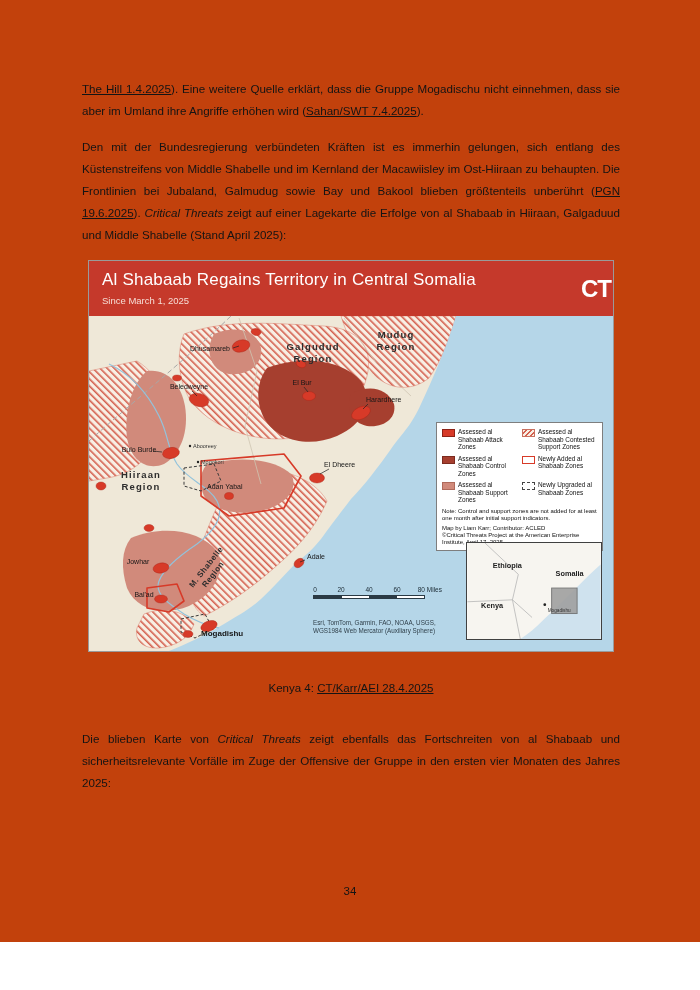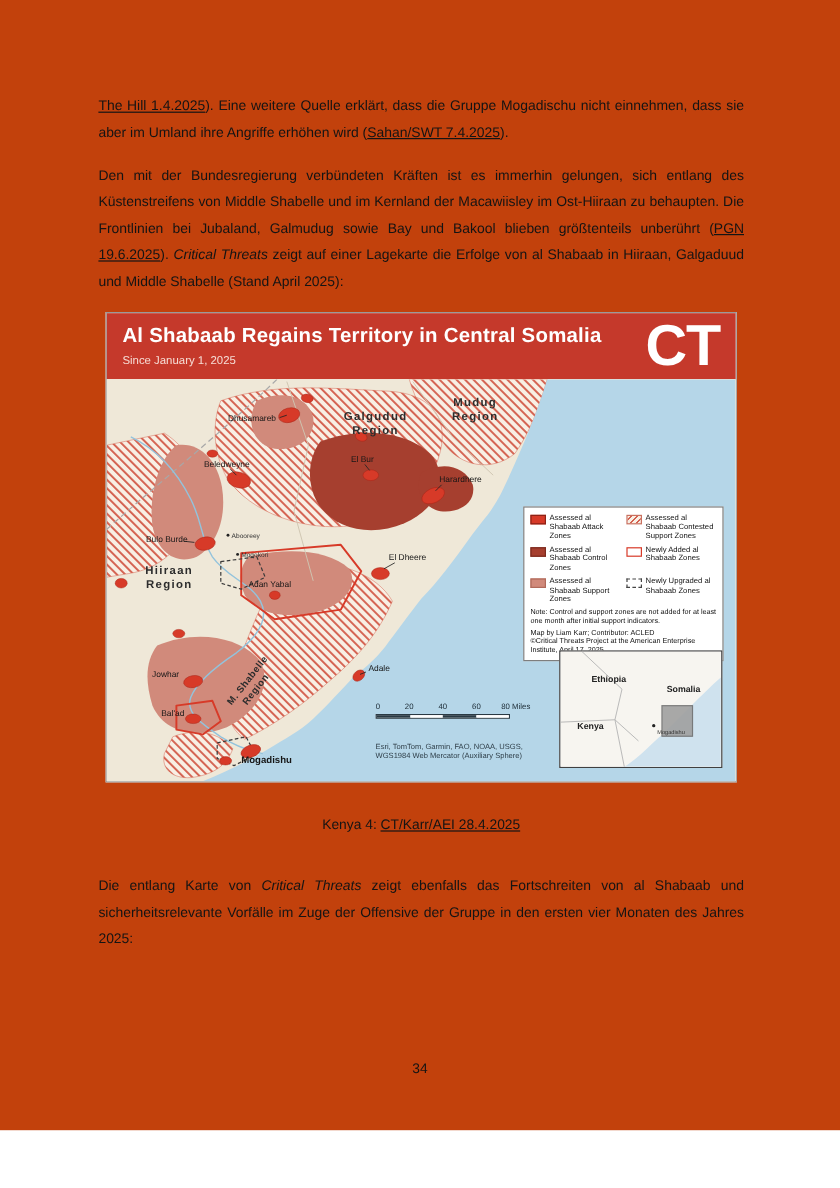--- a/index.html
+++ b/index.html
@@ -10,23 +10,23 @@
   }
   .content { padding:78px 80px 0 82px; }
   p.body { font-size:11.6px; line-height:22px; text-align:justify; margin-bottom:14px; color:#141414; }
   a.doc-link { color:#141414; text-decoration:underline; cursor:pointer; }
   em.cite { }
 
   
   figure.map-figure { margin:6px 0 0 6px; width:526px; border:1px solid #9a9a9a; background:#fff; }
   .map-header { background:#c5392b; height:55px; display:flex; justify-content:space-between; align-items:flex-start; }
   .map-header-text { padding:9px 0 0 13px; }
-  .map-title { color:#ffffff; font-weight:bold; font-size:17px; letter-spacing:0.2px; white-space:nowrap; }
+  .map-title { color:#ffffff; font-weight:normal; font-size:17px; letter-spacing:0.2px; white-space:nowrap; }
   .map-subtitle { color:#f6ddd6; font-size:9.5px; margin-top:5px; }
-  .ct-logo { color:#ffffff; font-weight:bold; font-size:48px; line-height:55px; padding-right:13px; letter-spacing:-1px; }
+  .ct-logo { color:#ffffff; font-weight:bold; font-size:24px; line-height:55px; padding-right:2px; letter-spacing:-1px; }
 
   .map-body { position:relative; width:524px; height:335px; background:#efe8d8; overflow:hidden; }
   .map-svg { position:absolute; left:0; top:0; width:524px; height:335px; display:block; }
   .map-svg text { font-family:"Liberation Sans", sans-serif; font-size:7px; fill:#161616; }
   .map-svg text.tiny { font-size:5.5px; fill:#333; }
   .map-svg text.bold { font-weight:bold; font-size:8px; }
   .region-labels text { font-size:9.5px; font-weight:bold; letter-spacing:1.1px; fill:#2d2d2d; }
   .region-labels g.mshab text { font-size:8px; letter-spacing:0.5px; }
 
   
@@ -74,21 +74,21 @@
   <div class="content">
 
     <p class="body"><a class="doc-link">The Hill 1.4.2025</a><span>). Eine weitere Quelle erklärt, dass die Gruppe Mogadischu nicht einnehmen, dass sie aber im Umland ihre Angriffe erhöhen wird (</span><a class="doc-link">Sahan/SWT 7.4.2025</a><span>).</span></p>
 
     <p class="body"><span>Den mit der Bundesregierung verbündeten Kräften ist es immerhin gelungen, sich entlang des Küstenstreifens von Middle Shabelle und im Kernland der Macawiisley im Ost-Hiiraan zu behaupten. Die Frontlinien bei Jubaland, Galmudug sowie Bay und Bakool blieben größtenteils unberührt (</span><a class="doc-link">PGN 19.6.2025</a><span>). </span><em class="cite">Critical Threats</em><span> zeigt auf einer Lagekarte die Erfolge von al Shabaab in Hiiraan, Galgaduud und Middle Shabelle (Stand April 2025):</span></p>
 
     <figure class="map-figure">
       <div class="map-header">
         <div class="map-header-text">
           <div class="map-title">Al Shabaab Regains Territory in Central Somalia</div>
-          <div class="map-subtitle">Since January 1, 2025</div>
+          <div class="map-subtitle">Since March 1, 2025</div>
         </div>
         <div class="ct-logo">CT</div>
       </div>
 
       <div class="map-body">
         <svg class="map-svg" viewBox="0 0 524 335">
           <defs>
             <pattern id="hatch" width="5" height="5" patternUnits="userSpaceOnUse" patternTransform="rotate(-45)">
               <rect width="5" height="5" fill="#f8efe4"></rect>
               <rect width="1.6" height="5" fill="#d4604f"></rect>
@@ -272,18 +272,18 @@
             <text class="inset-country" x="90" y="34">Somalia</text>
             <text class="inset-country" x="14" y="66">Kenya</text>
             <text class="inset-town" x="82" y="70">Mogadishu</text>
           </svg>
         </div>
       </div>
     </figure>
 
     <div class="caption"><span>Kenya 4: </span><a class="doc-link">CT/Karr/AEI 28.4.2025</a></div>
 
-    <p class="body p3"><span>Die entlang Karte von </span><em class="cite">Critical Threats</em><span> zeigt ebenfalls das Fortschreiten von al Shabaab und sicherheitsrelevante Vorfälle im Zuge der Offensive der Gruppe in den ersten vier Monaten des Jahres 2025:</span></p>
+    <p class="body p3"><span>Die blieben Karte von </span><em class="cite">Critical Threats</em><span> zeigt ebenfalls das Fortschreiten von al Shabaab und sicherheitsrelevante Vorfälle im Zuge der Offensive der Gruppe in den ersten vier Monaten des Jahres 2025:</span></p>
 
   </div>
 
   <div class="page-number">34</div>
 </div>
 
 </body></html>

